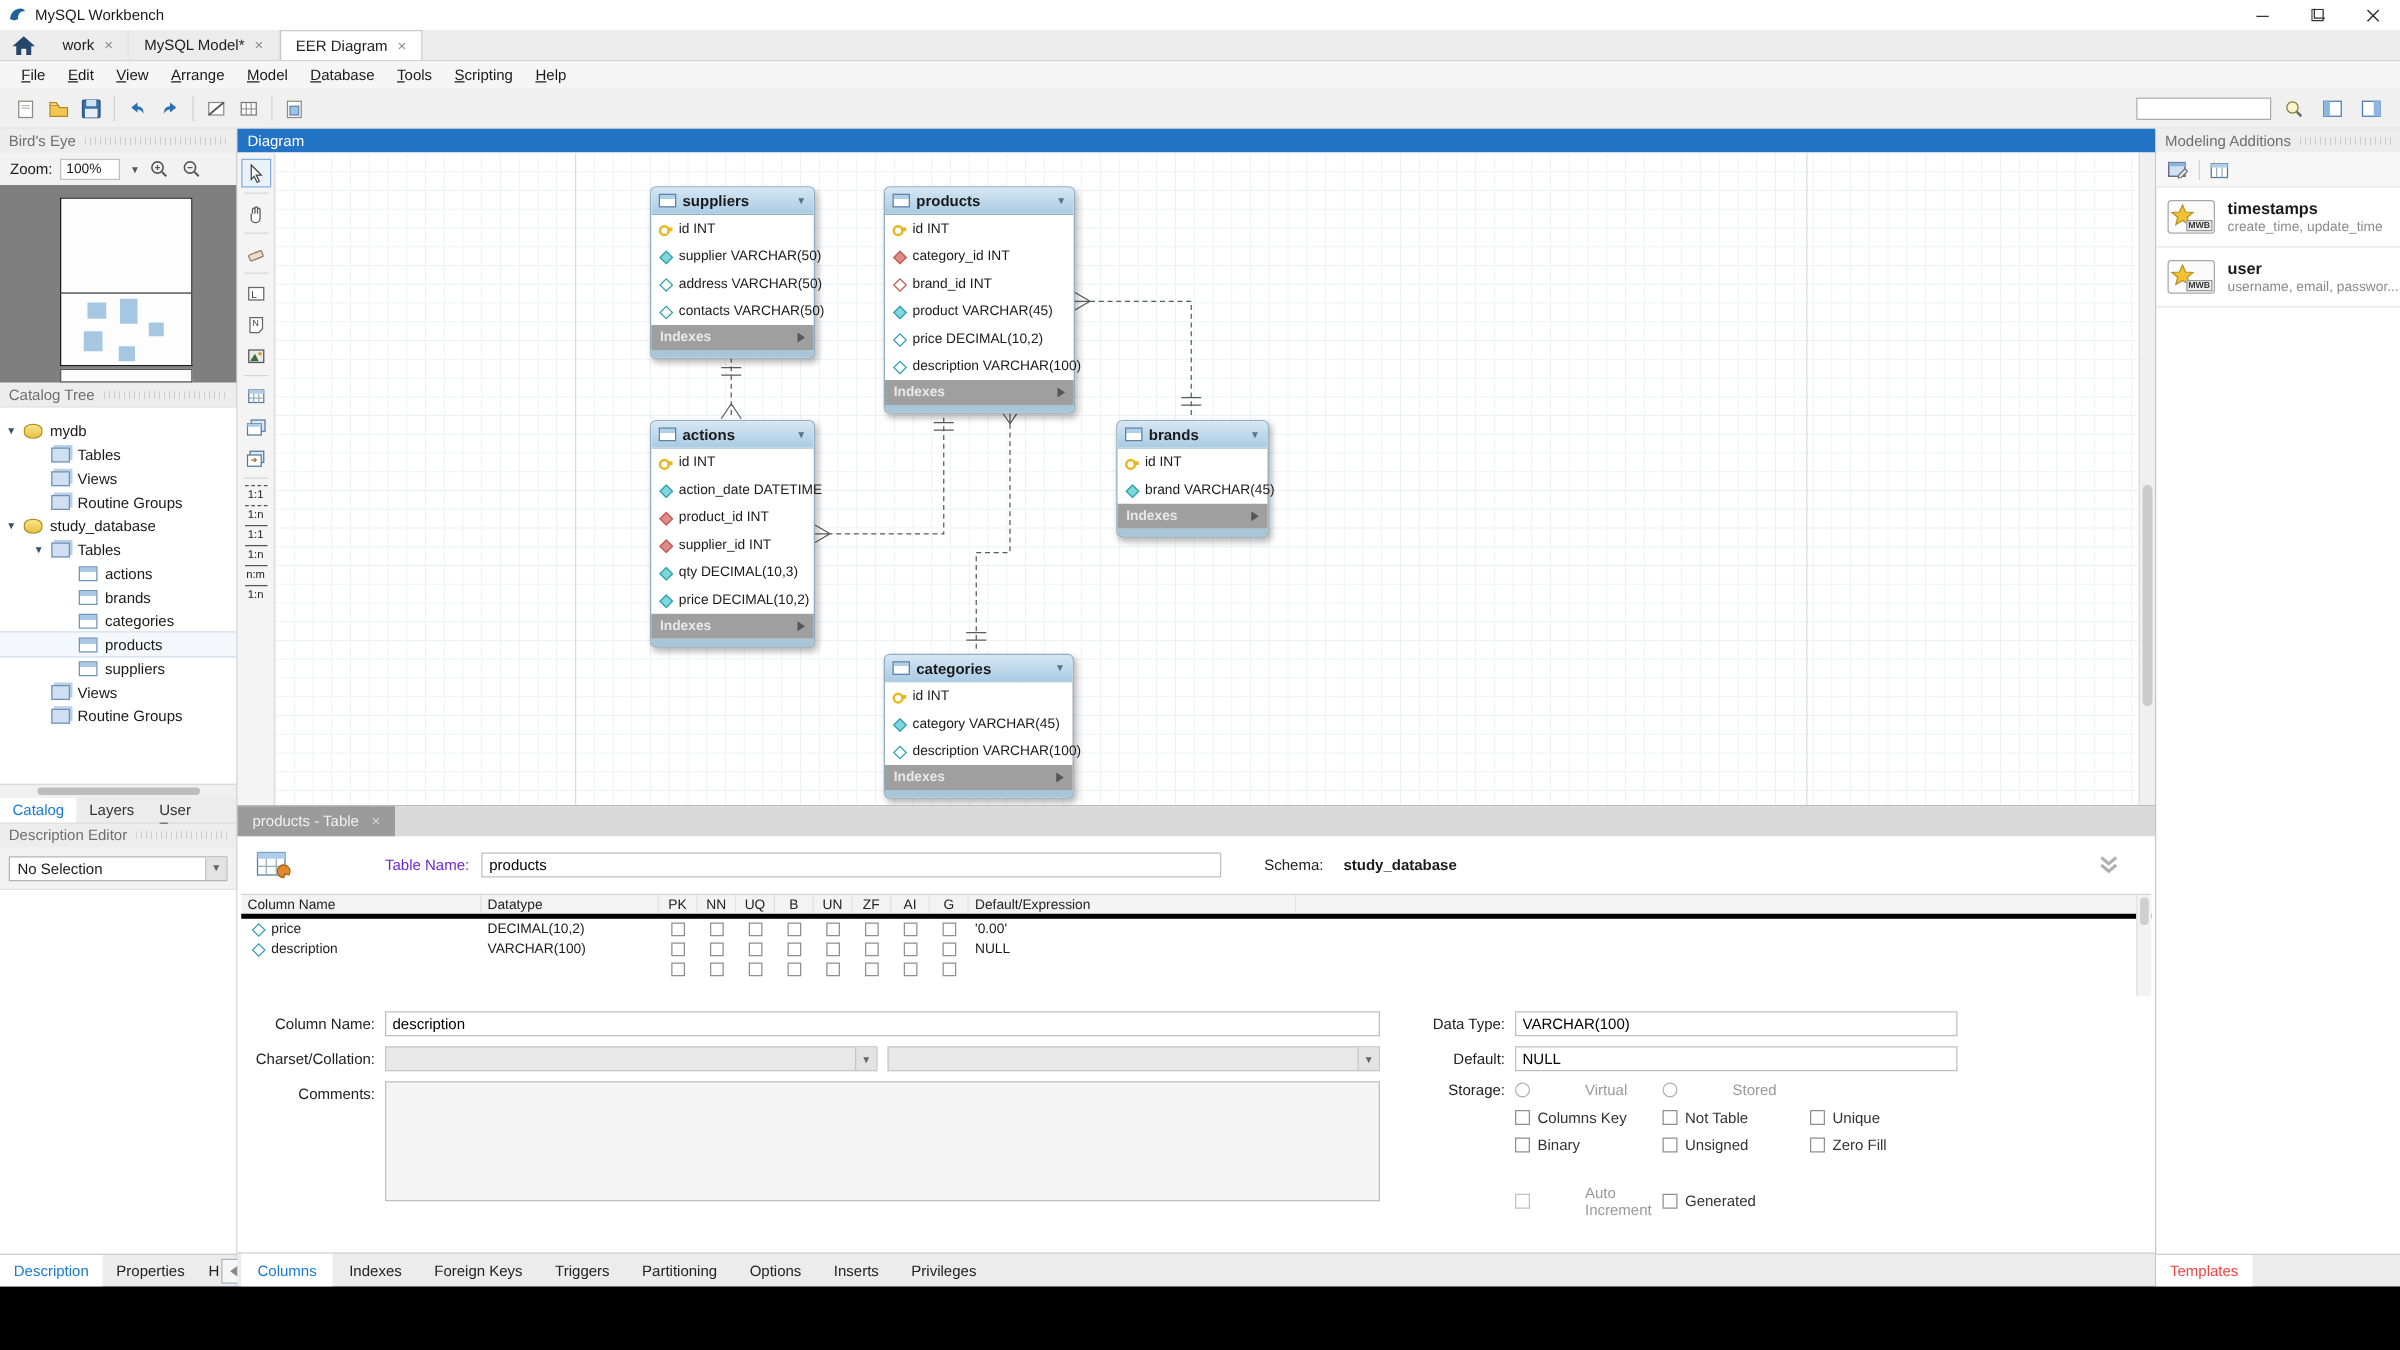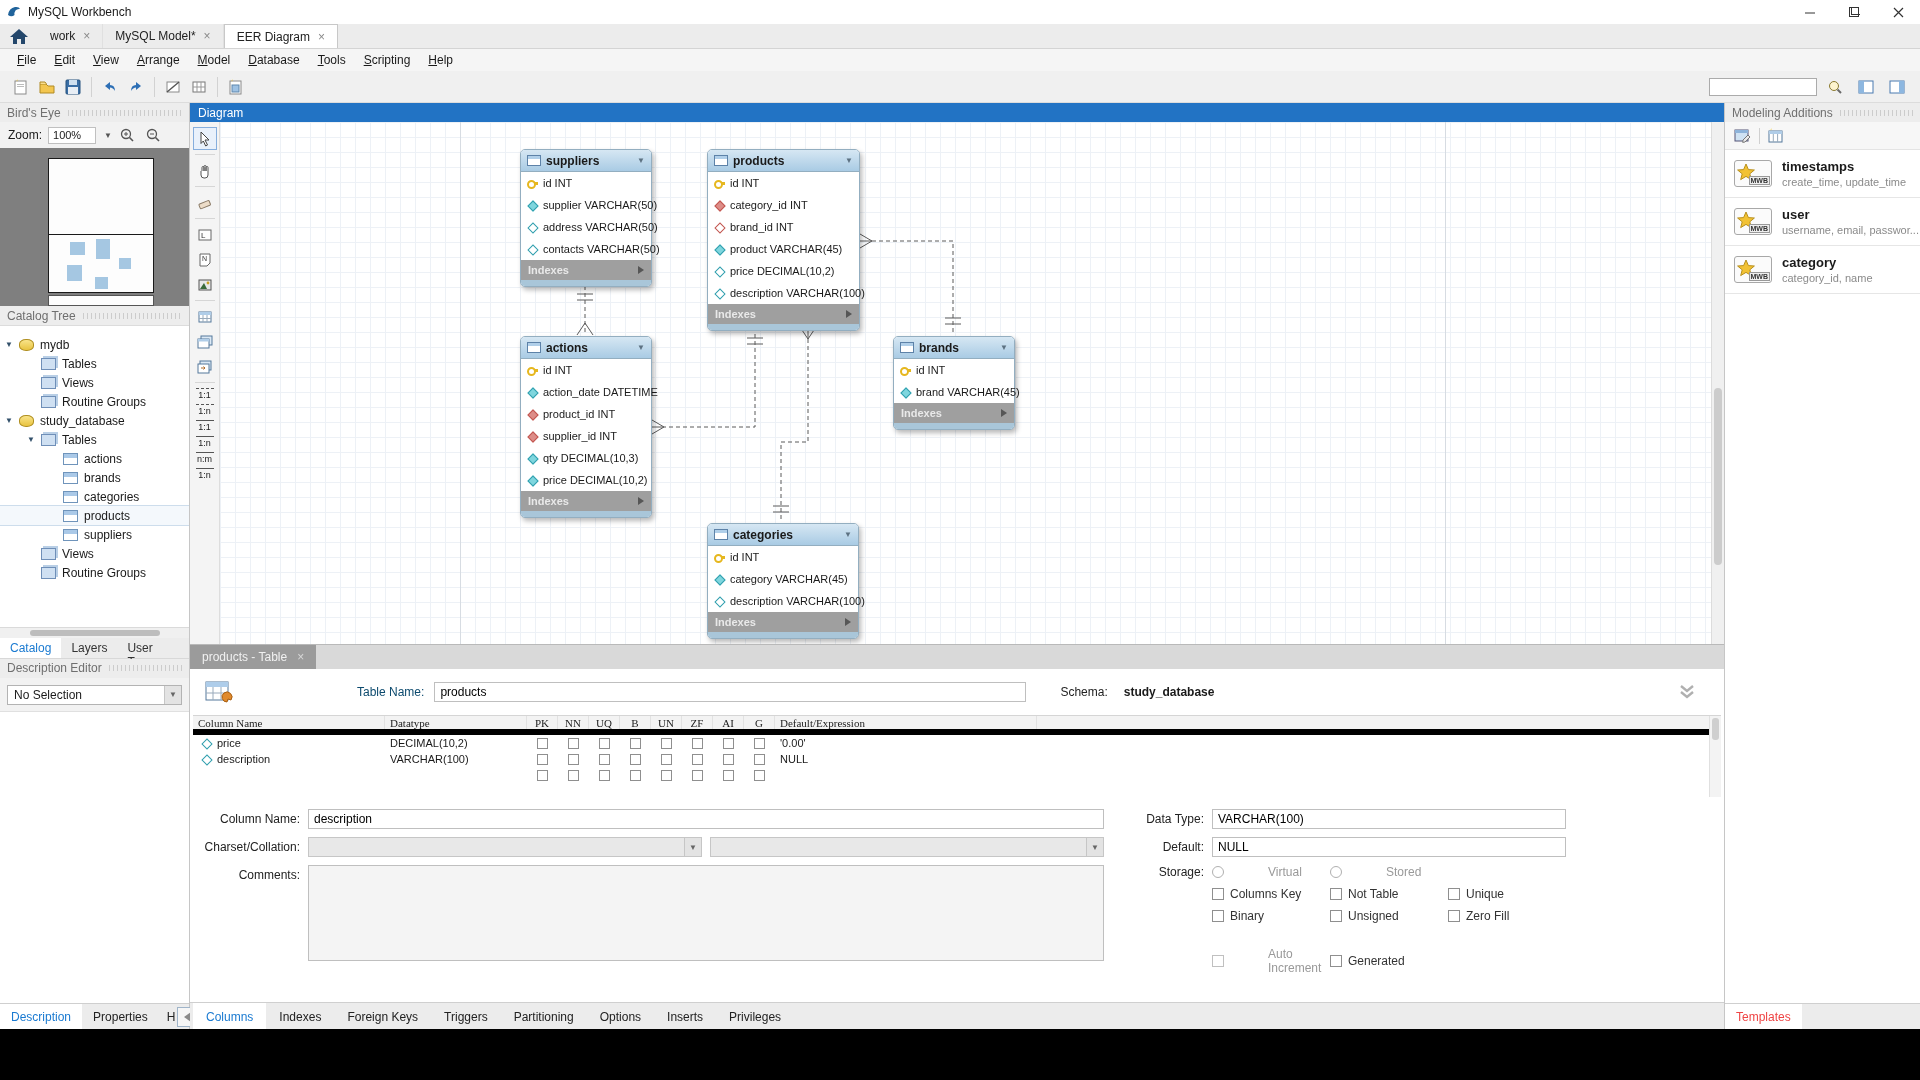--- a/index.html
+++ b/index.html
@@ -126,28 +126,28 @@
   .tbl-footer { height:20px; background:#9f9f9f; color:#e9e9e9; font-weight:bold; display:flex; align-items:center; padding:0 7px; }
   .tbl-footer::after { content:""; margin-left:auto; width:0; height:0; border-left:6px solid #565656; border-top:4px solid transparent; border-bottom:4px solid transparent; }
   .tbl-bottom { height:6px; background:#a9c6d9; border-radius:0 0 4px 4px; }
 
   
   .editor { flex:1; background:#fff; display:flex; flex-direction:column; min-height:0; border-top:1px solid #b9b9b9; }
   .ed-tabstrip { height:24px; background:#d9d9d9; display:flex; flex:0 0 auto; }
   .ed-tab { background:#9b9b9b; color:#f1f1f1; padding:0 12px; display:flex; align-items:center; gap:10px; }
   .ed-tab .tab-close { color:#d8d8d8; }
   .name-row { height:46px; display:flex; align-items:center; padding:0 14px; gap:10px; flex:0 0 auto; }
-  .nr-label { margin-left:113px; color:#0c4a6e; }
+  .nr-label { margin-left:64px; color:#6d28d9; }
   .nr-input { width:592px; height:20px; border:1px solid #bfbfbf; font-size:12px; padding:0 5px; font-family:inherit; }
   .schema-label { margin-left:24px; color:#222; }
   .schema-value { font-weight:bold; margin-left:6px; }
   .collapse-chevrons { margin-left:auto; margin-right:14px; }
 
   .grid { border-top:1px solid #d5d5d5; margin:0 3px; flex:0 0 auto; position:relative; }
-  .g-head { display:flex; height:19px; background:#f3f3f3; border-bottom:6px solid #000000; align-items:center; font-size:11px; color:#222;font-family:Liberation Serif, serif; }
+  .g-head { display:flex; height:19px; background:#f3f3f3; border-bottom:4px solid #000000; align-items:center; font-size:11px; color:#222; }
   .g-cell { border-right:1px solid #e2e2e2; padding-left:5px; height:100%; display:flex; align-items:center; }
   .c-name { width:192px; } .c-type { width:142px; } .c-cb { width:31px; justify-content:center; padding-left:0; }
   .c-def { width:262px; }
   .g-row { display:flex; height:16px; align-items:center; font-size:11px; }
   .g-row .c-name { display:flex; gap:5px; align-items:center; padding-left:8px; }
   .g-row .g-cell { border-right:none; }
   .gcb { width:11px; height:11px; border:1px solid #8f8f8f; background:#fff; }
   .g-pad { height:14px; }
   .g-scroll { position:absolute; right:0; top:0; bottom:0; width:12px; background:#f3f3f3; border-left:1px solid #e0e0e0; }
   .g-scroll .vthumb2 { position:absolute; top:2px; height:22px; left:2px; right:2px; background:#cfcfcf; border-radius:3px; }
@@ -1046,32 +1046,20 @@
               <svg width="20" height="18" style="position:absolute;left:1px;top:2px">
                 <path d="M10 1 L12.4 6.6 L18.4 7 L13.8 10.8 L15.3 16.6 L10 13.4 L4.7 16.6 L6.2 10.8 L1.6 7 L7.6 6.6 Z" fill="#f2c234" stroke="#b8901e"></path>
               </svg>
               <span class="mwb-text">MWB</span>
             </span>
             <span>
               <div class="r-title">user</div>
               <div class="r-sub">username, email, passwor...</div>
             </span>
           </div>
-          <div class="r-item">
-            <span class="mwb-badge">
-              <svg width="20" height="18" style="position:absolute;left:1px;top:2px">
-                <path d="M10 1 L12.4 6.6 L18.4 7 L13.8 10.8 L15.3 16.6 L10 13.4 L4.7 16.6 L6.2 10.8 L1.6 7 L7.6 6.6 Z" fill="#f2c234" stroke="#b8901e"></path>
-              </svg>
-              <span class="mwb-text">MWB</span>
-            </span>
-            <span>
-              <div class="r-title">category</div>
-              <div class="r-sub">category_id, name</div>
-            </span>
-          </div>
         </div>
       <div class="r-fill"></div>
       <div class="r-bottom">
         <span class="templates-tab">Templates</span>
       </div>
     </div>
   </div>
 </div>
 
 <div class="black-bar"></div>

